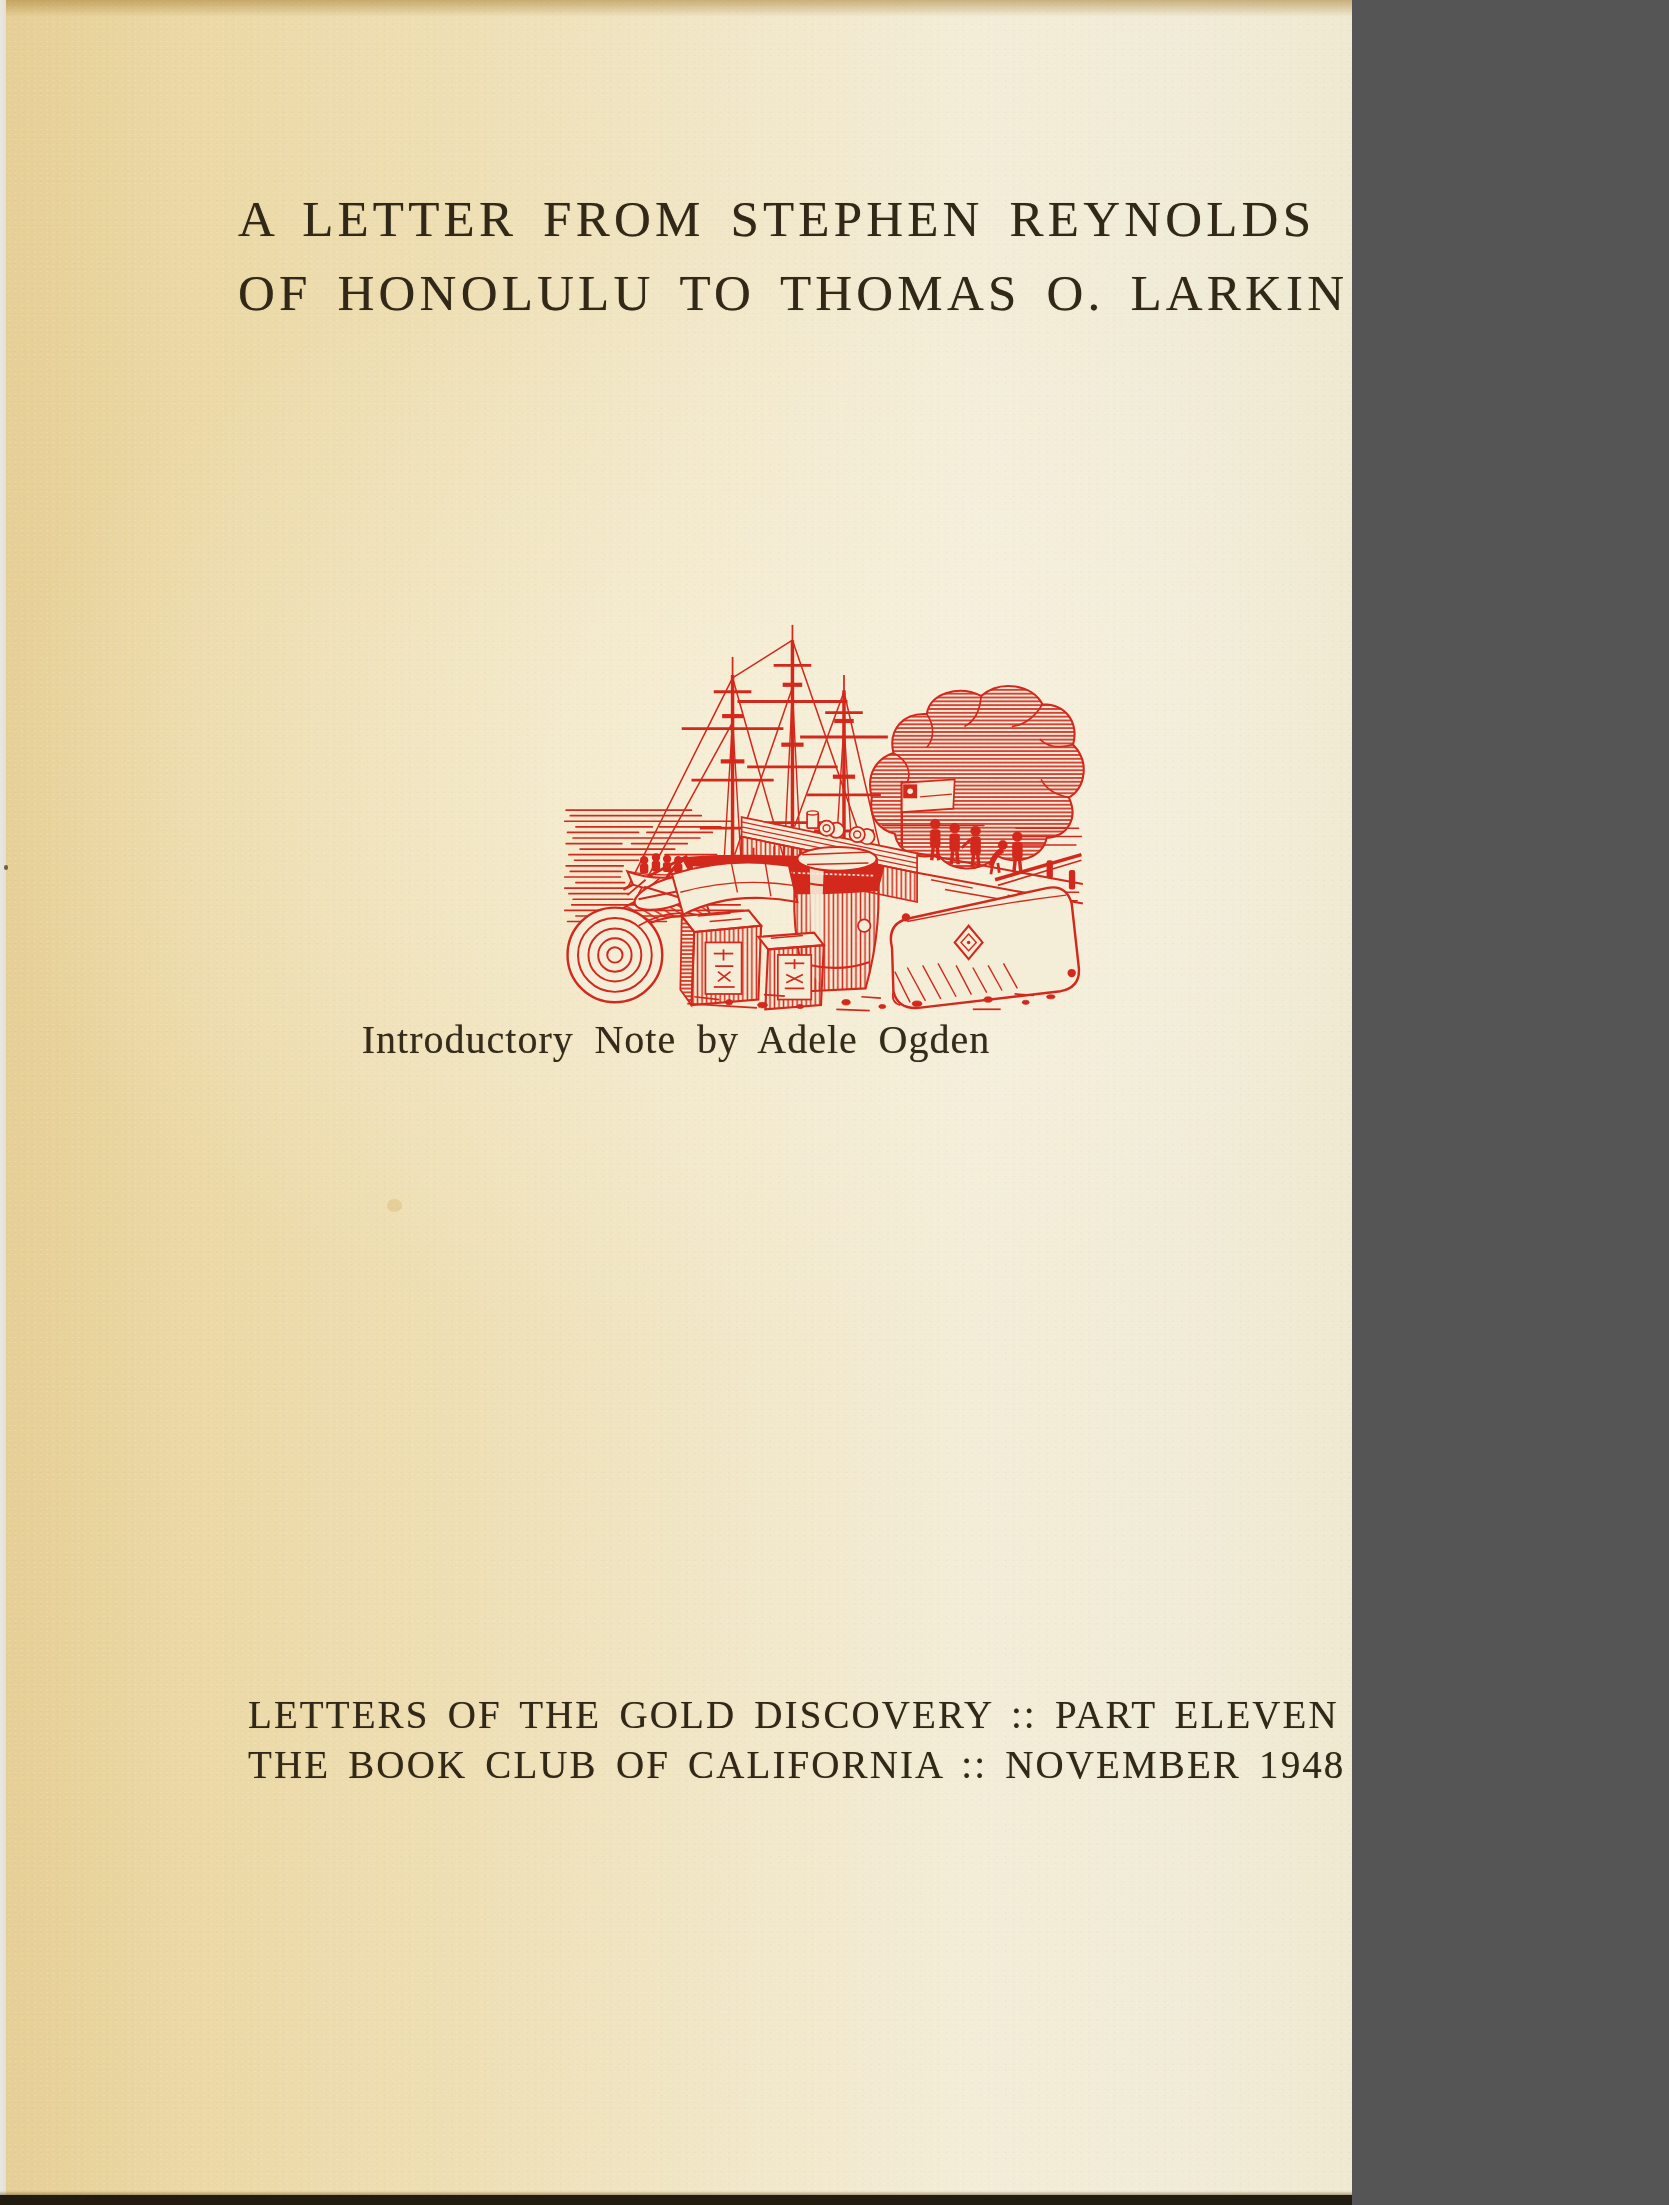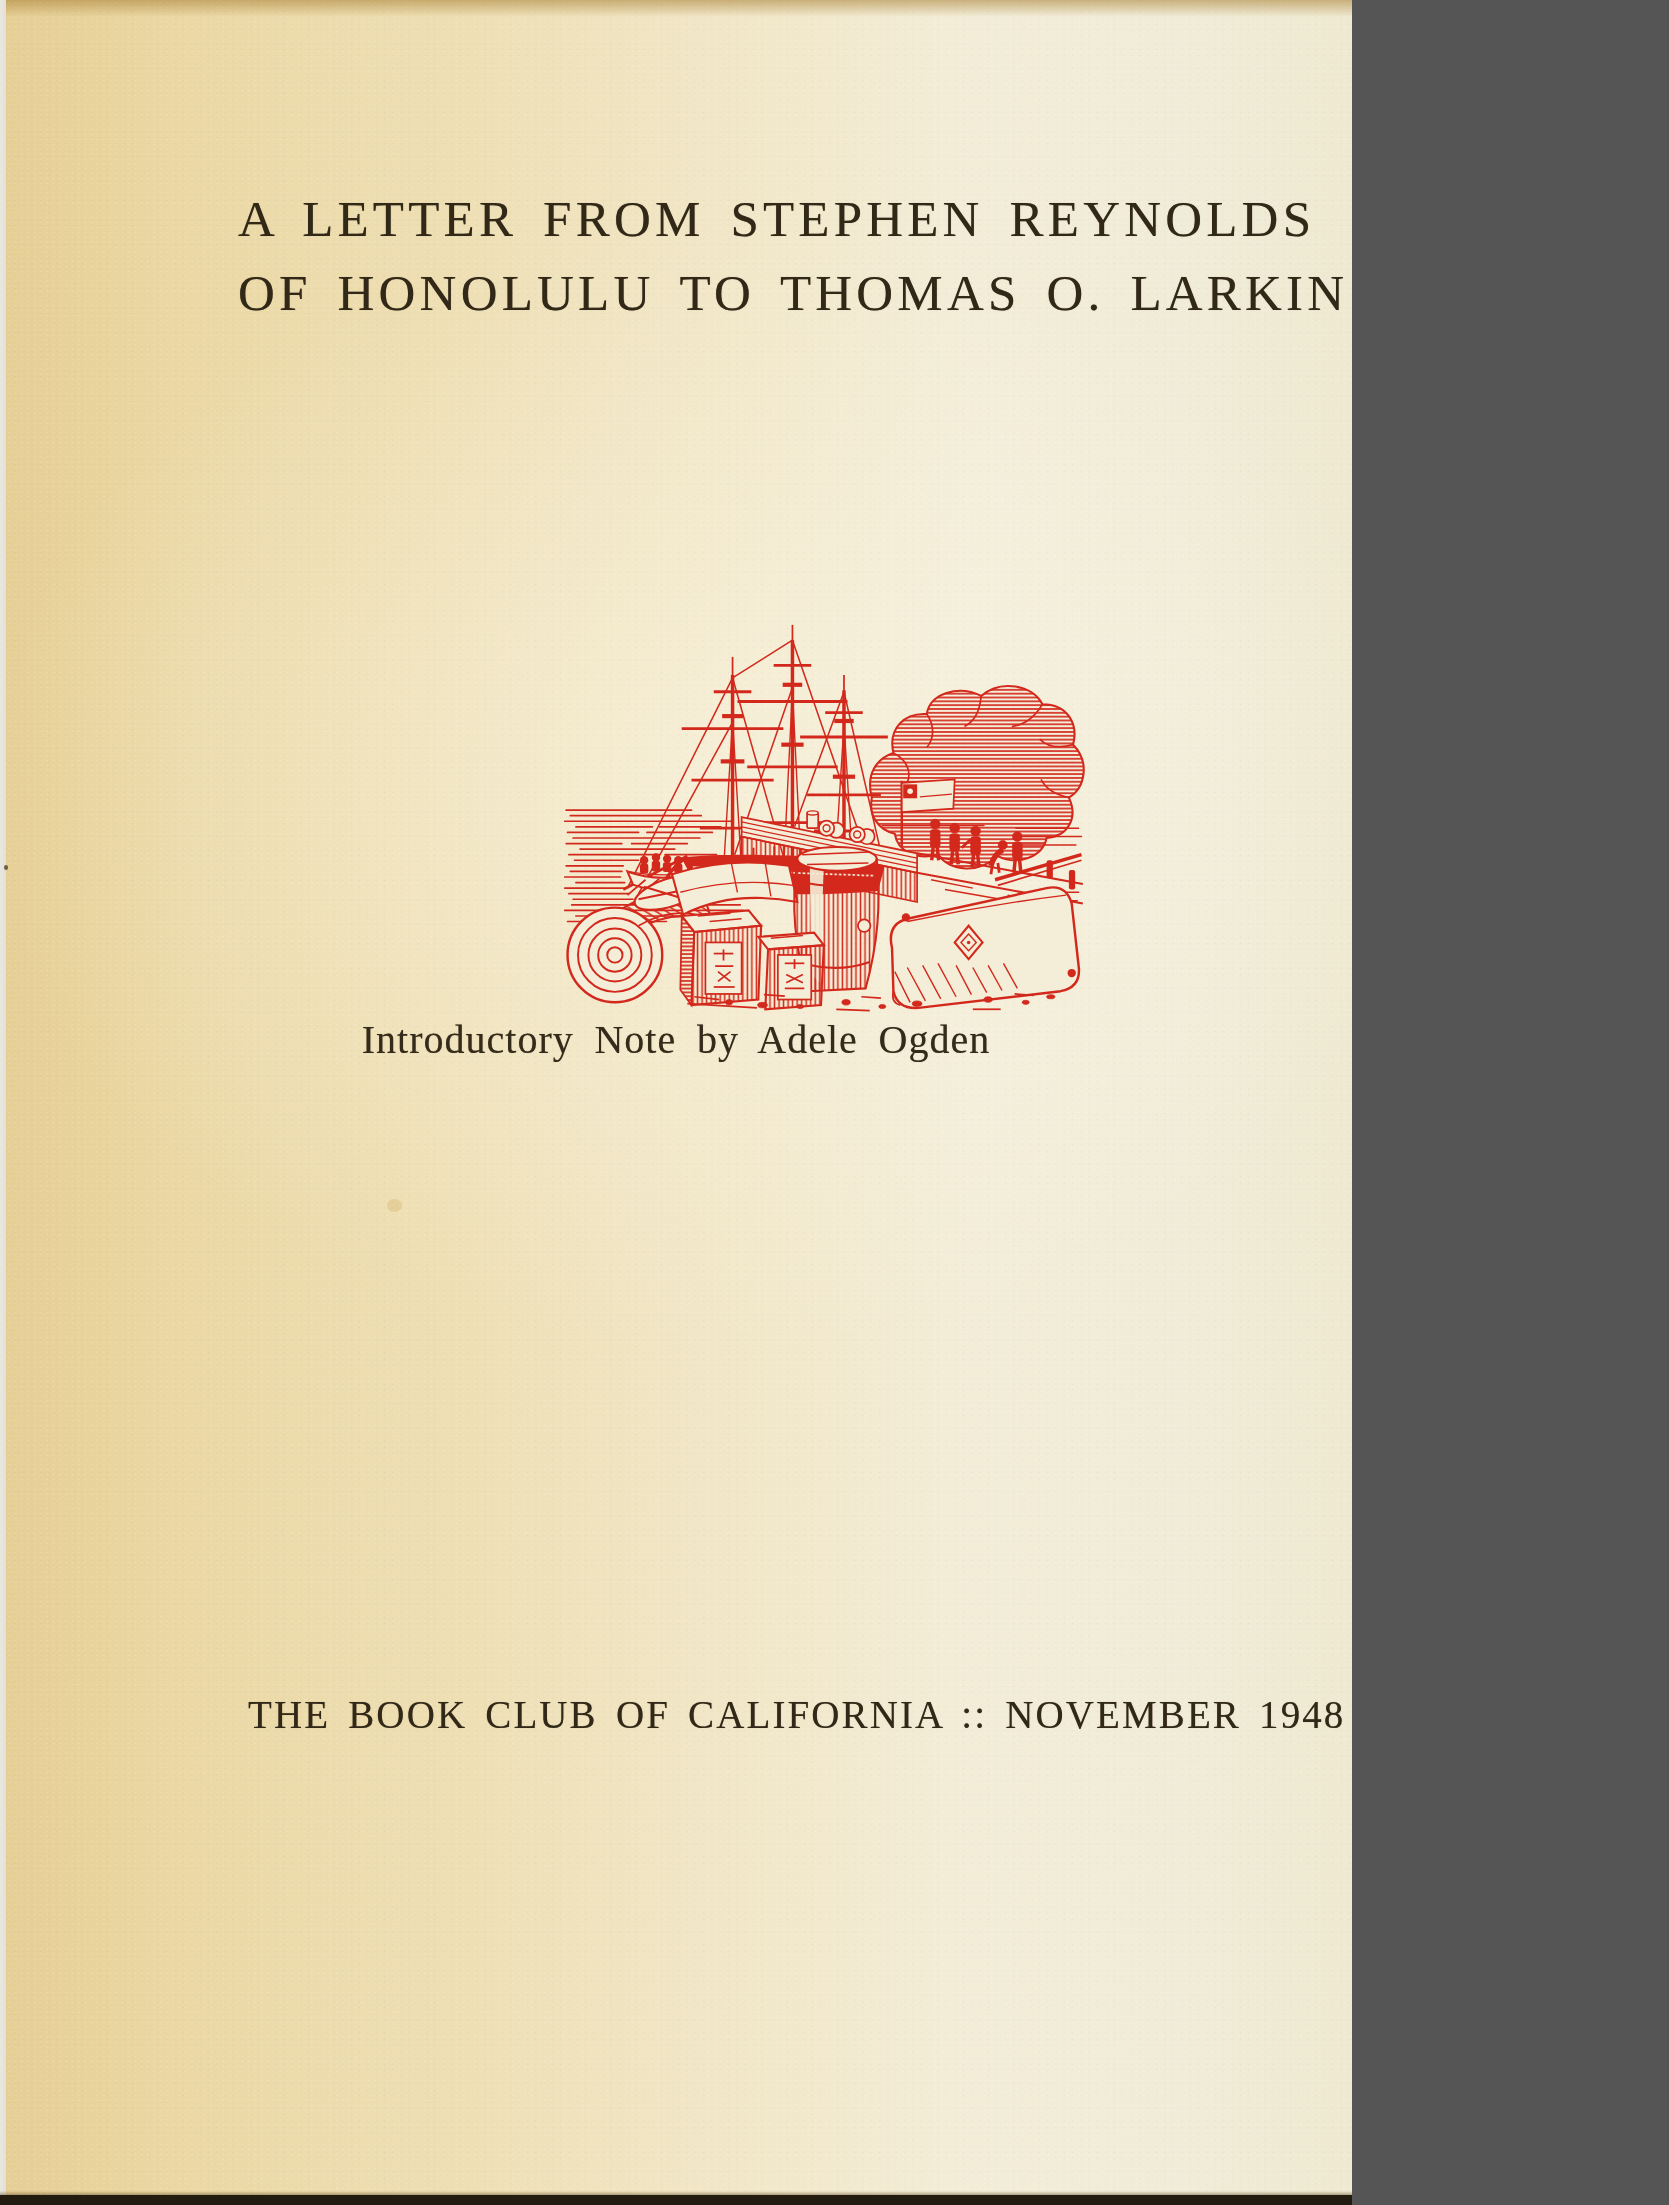--- a/index.html
+++ b/index.html
@@ -392,20 +392,21 @@
           <path d="M660,544 L688,546"></path>
         <path d="M190,558 L290,564"></path>
           <path d="M404,566 L452,568"></path>
       </g>
     </g>
   </svg>
 
   <div class="credit-line">Introductory Note by Adele Ogden</div>
 
   <div class="imprint-block">
+    <div>LETTERS OF THE GOLD DISCOVERY :: PART ELEVEN</div>
     <div>THE BOOK CLUB OF CALIFORNIA :: NOVEMBER 1948</div>
   </div>
 
 
   <div class="edge-bottom-fade"></div>
   <div class="edge-bottom"></div>
 </div>
 
 
 </body></html>

